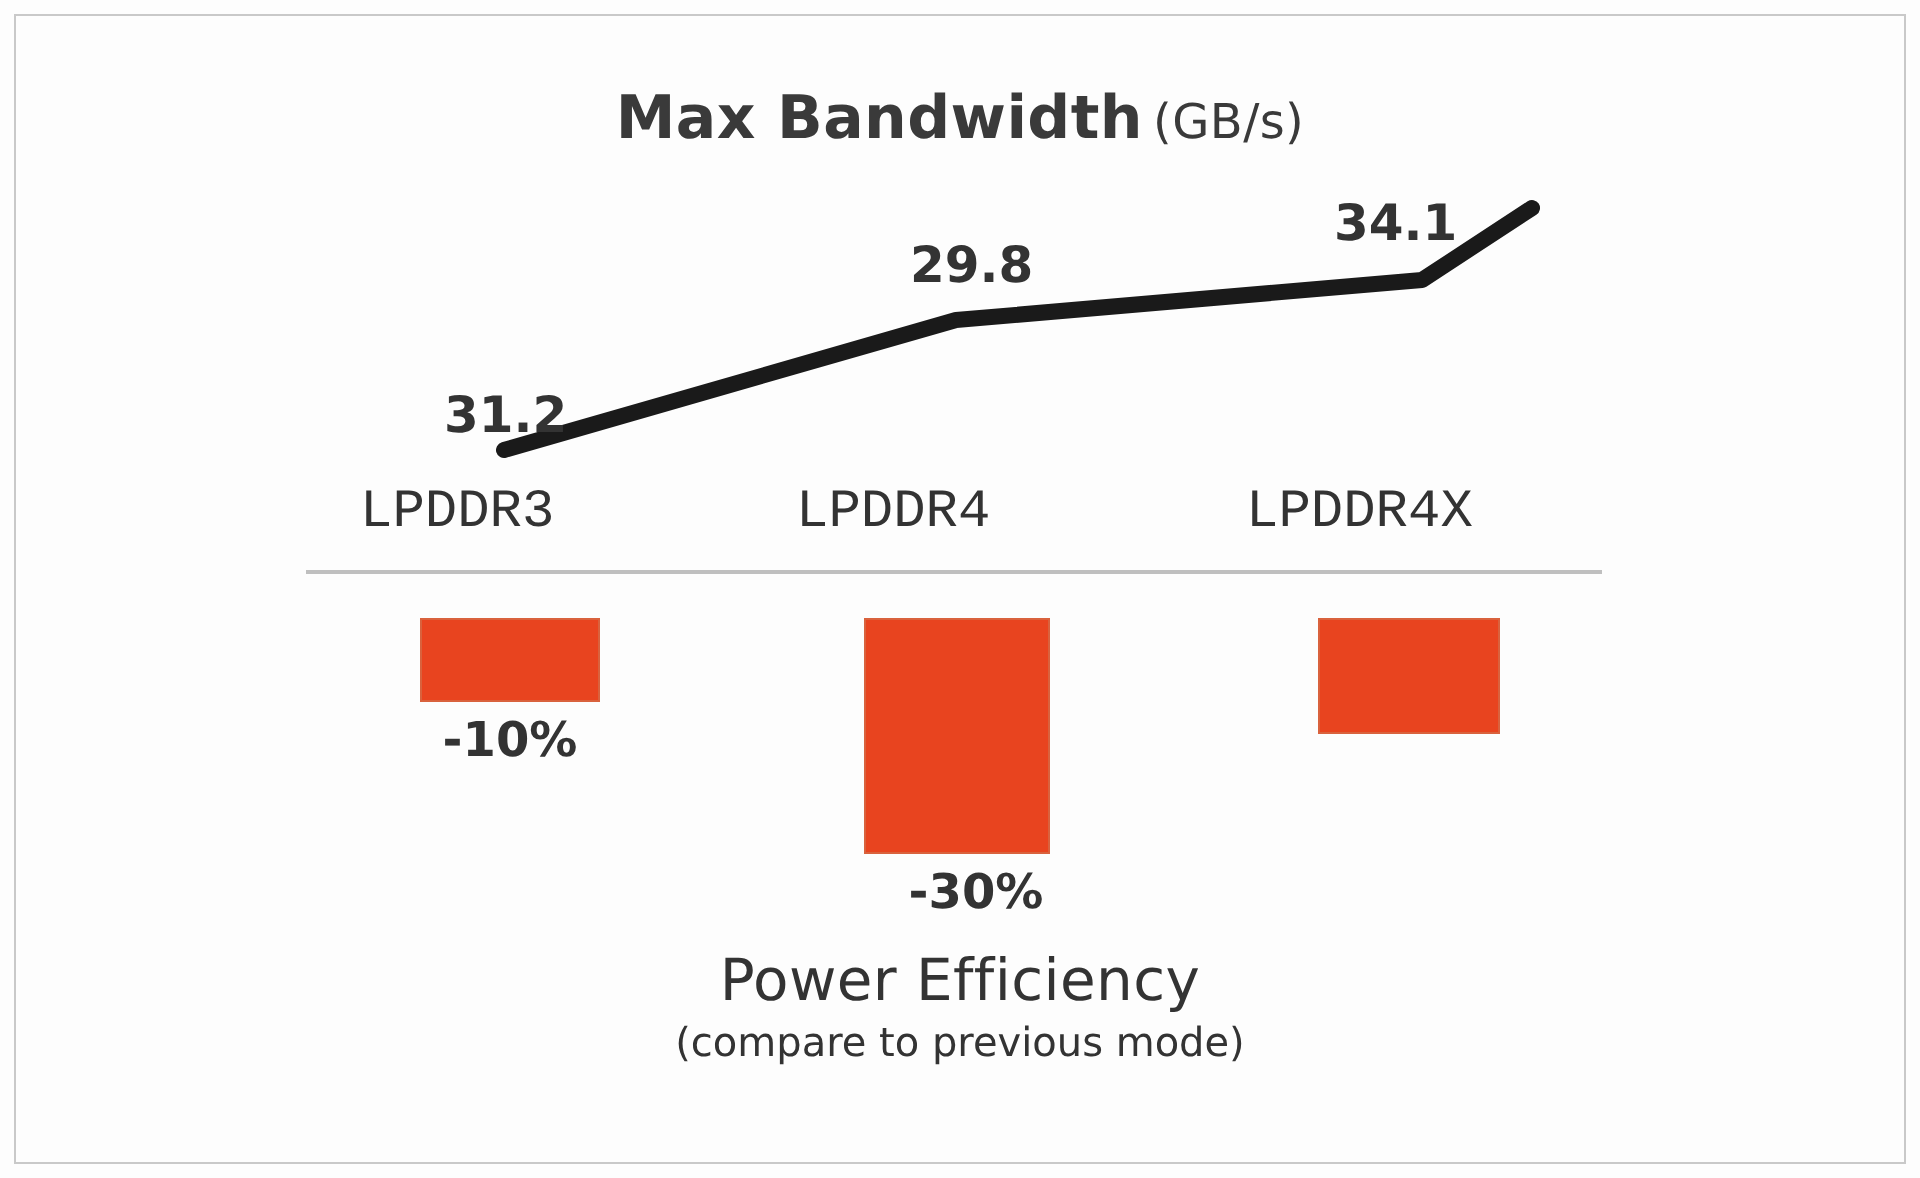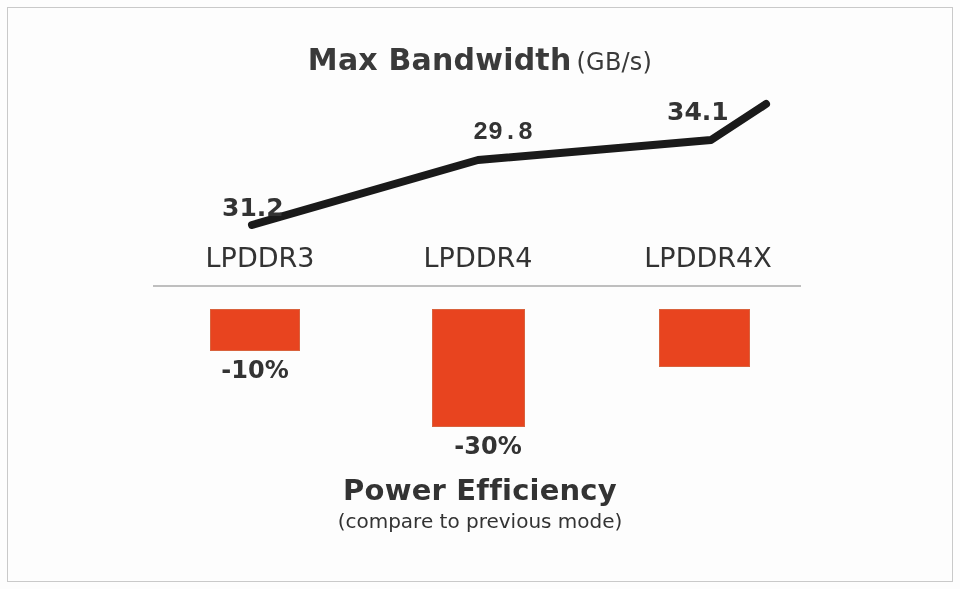--- a/index.html
+++ b/index.html
@@ -68,22 +68,23 @@
     color: #333333;
     white-space: nowrap;
   }
 
   
   .cat-label {
     position: absolute;
     top: 242px;
     font-size: 27px;
     color: #333333;
-    text-align: center;
+    text-align: left;
     white-space: nowrap;
+    font-family: Liberation Mono, monospace;
   }
   #axis-divider {
     position: absolute;
     left: 153px;
     top: 285px;
     width: 648px;
     height: 2px;
     background: #bfbfbf;
   }
 
@@ -108,21 +109,21 @@
     position: absolute;
     left: 0;
     top: 473px;
     width: 960px;
     text-align: center;
     color: #333333;
   }
   #bottom-title .strong {
     display: block;
     font-size: 29px;
-    font-weight: bold;
+    font-weight: normal;
     letter-spacing: 0.2px;
   }
   #bottom-title .sub {
     display: block;
     margin-top: 2px;
     font-size: 20px;
     font-weight: normal;
   }
 </style>
 </head>
@@ -135,21 +136,21 @@
   <div id="top-title">
     <span class="strong">Max Bandwidth</span>
     <span class="unit">(GB/s)</span>
   </div>
 
   <svg id="line-svg" viewBox="0 0 960 589" preserveAspectRatio="none">
     <polyline points="252,225 478,160 711,140 766,104" fill="none" stroke="#1a1a1a" stroke-width="8" stroke-linejoin="round" stroke-linecap="round"></polyline>
   </svg>
 
   <div class="value-label" style="left:222px; top:193px;">31.2</div>
-  <div class="value-label" style="left:473px; top:118px;font-family:Liberation Mono, monospace;">29.8</div>
+  <div class="value-label" style="left:455px; top:118px;">29.8</div>
   <div class="value-label" style="left:667px; top:97px;">34.1</div>
 
   <div class="cat-label" style="left:180px; width:160px;">LPDDR3</div>
   <div class="cat-label" style="left:398px; width:160px;">LPDDR4</div>
   <div class="cat-label" style="left:623px; width:170px;">LPDDR4X</div>
 
   <div id="axis-divider"></div>
 
   <div class="bar" style="left:210px; top:309px; width:90px; height:42px;"></div>
   <div class="bar" style="left:432px; top:309px; width:93px; height:118px;"></div>

